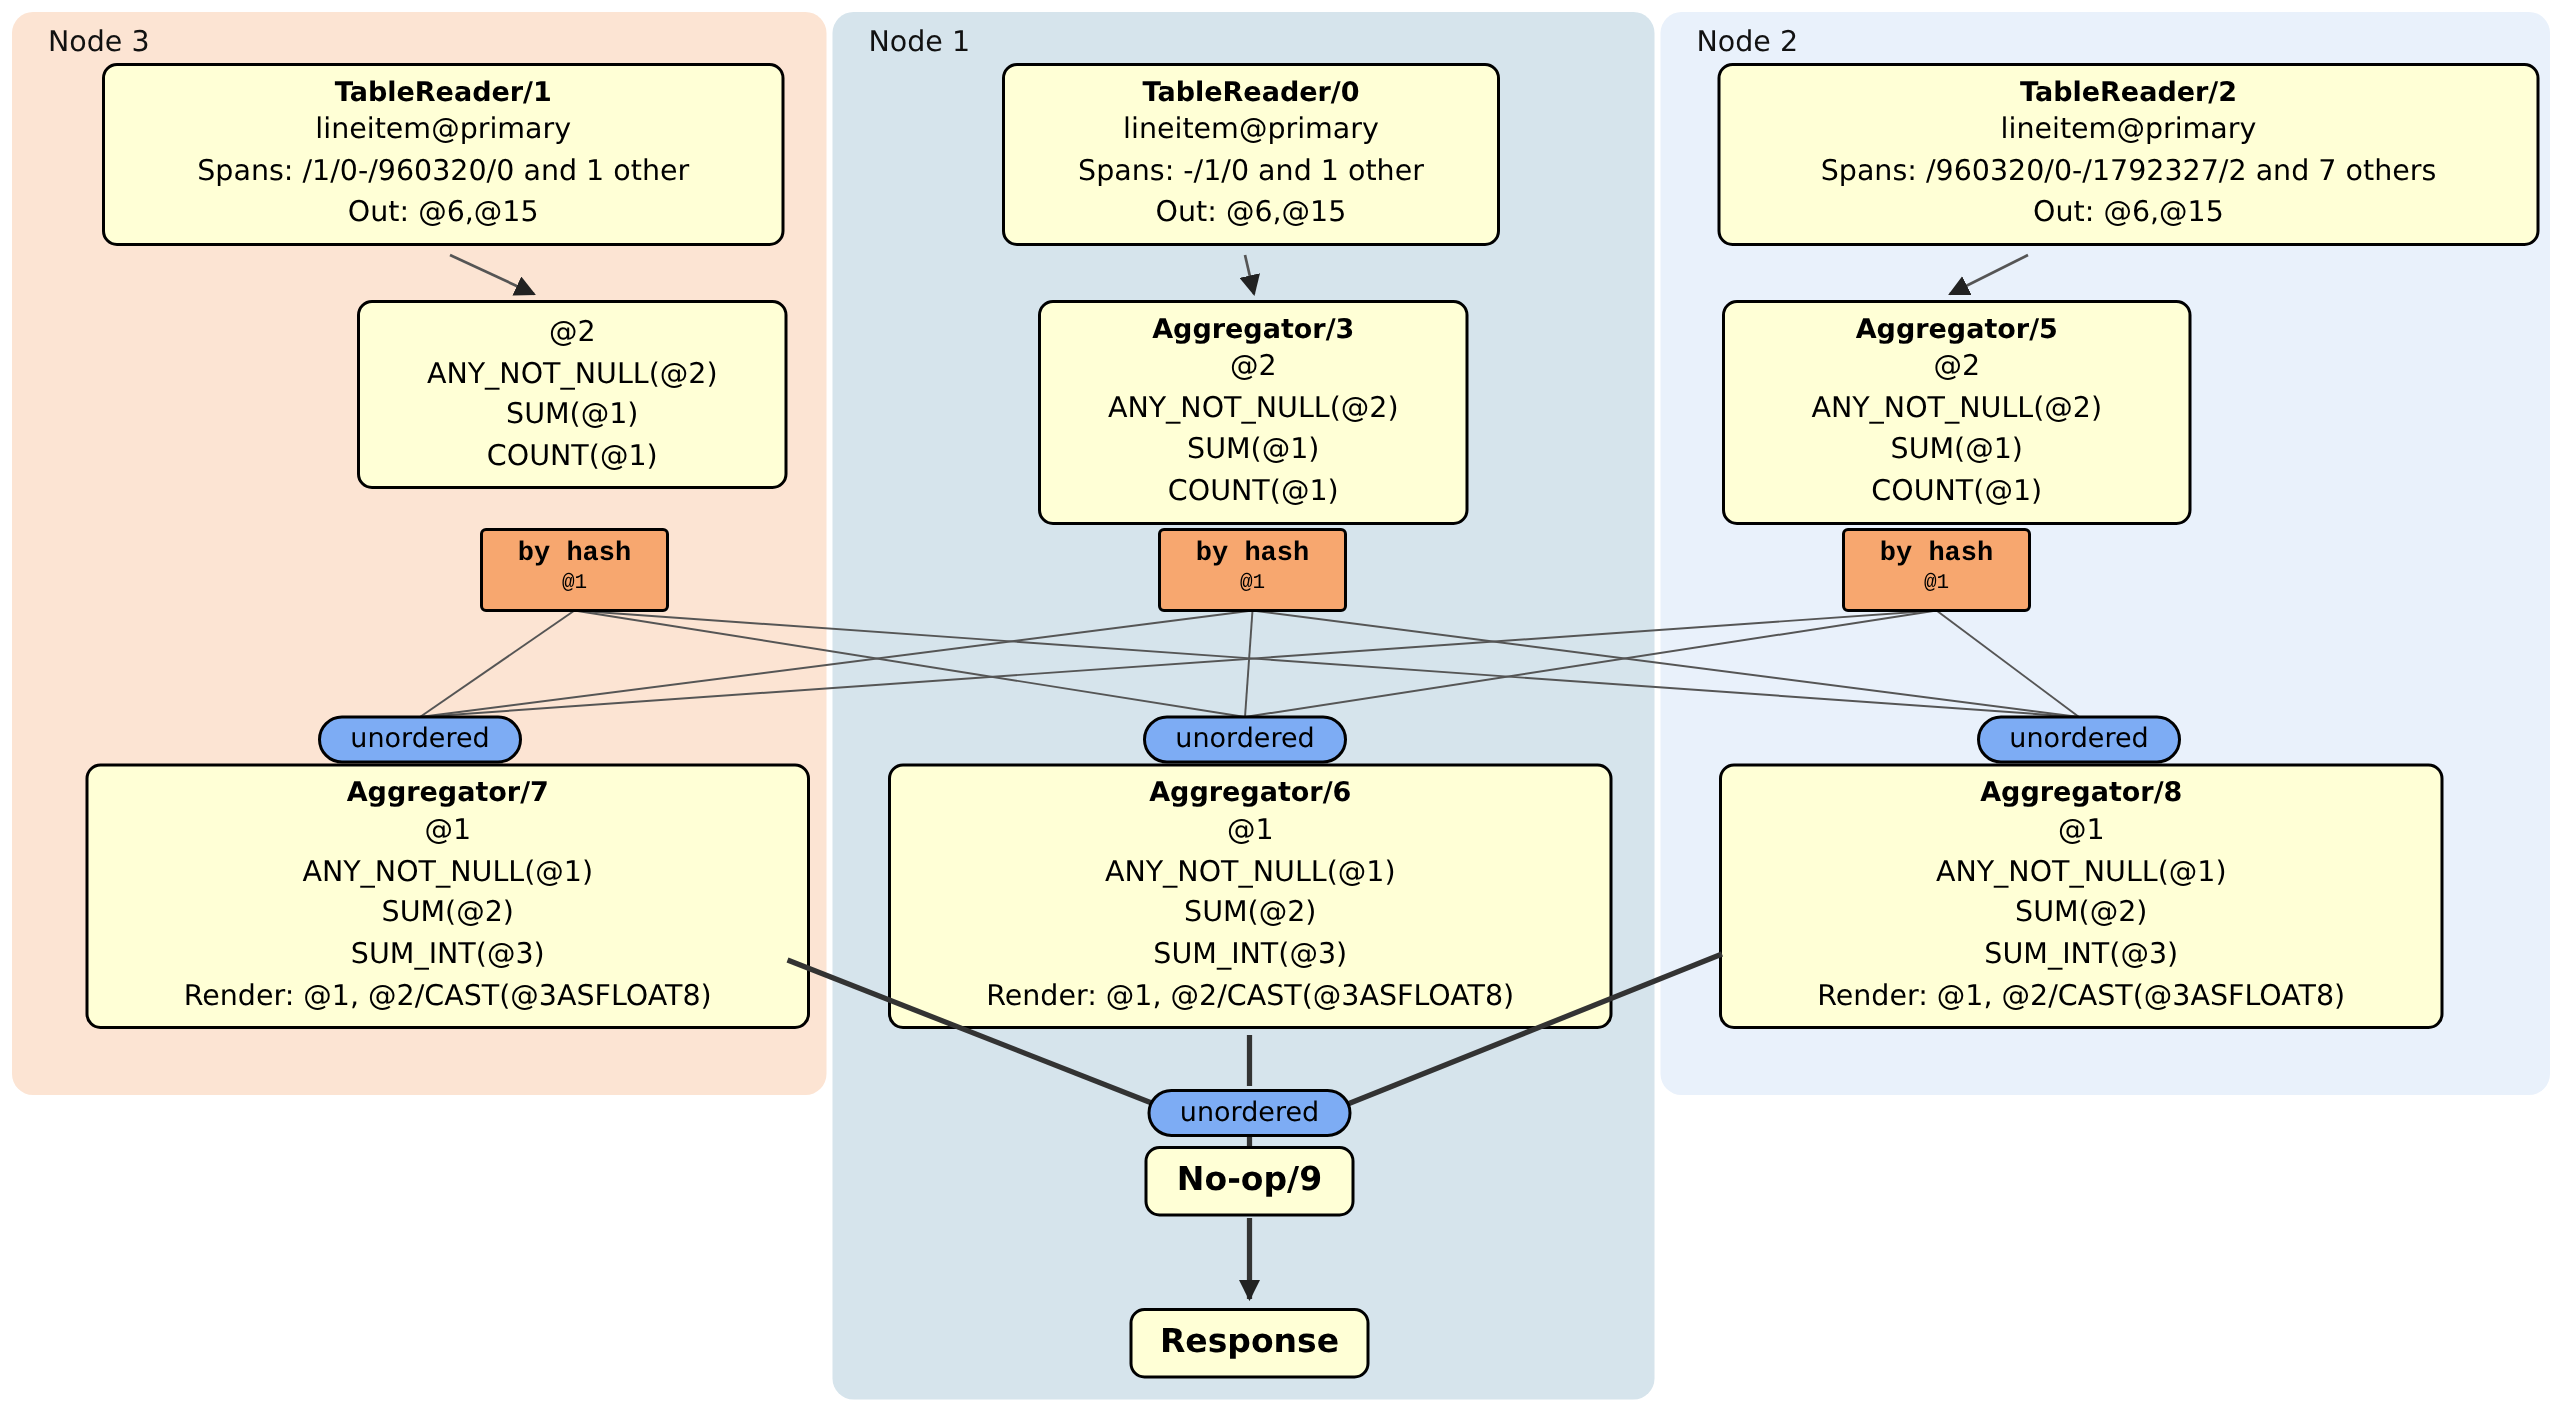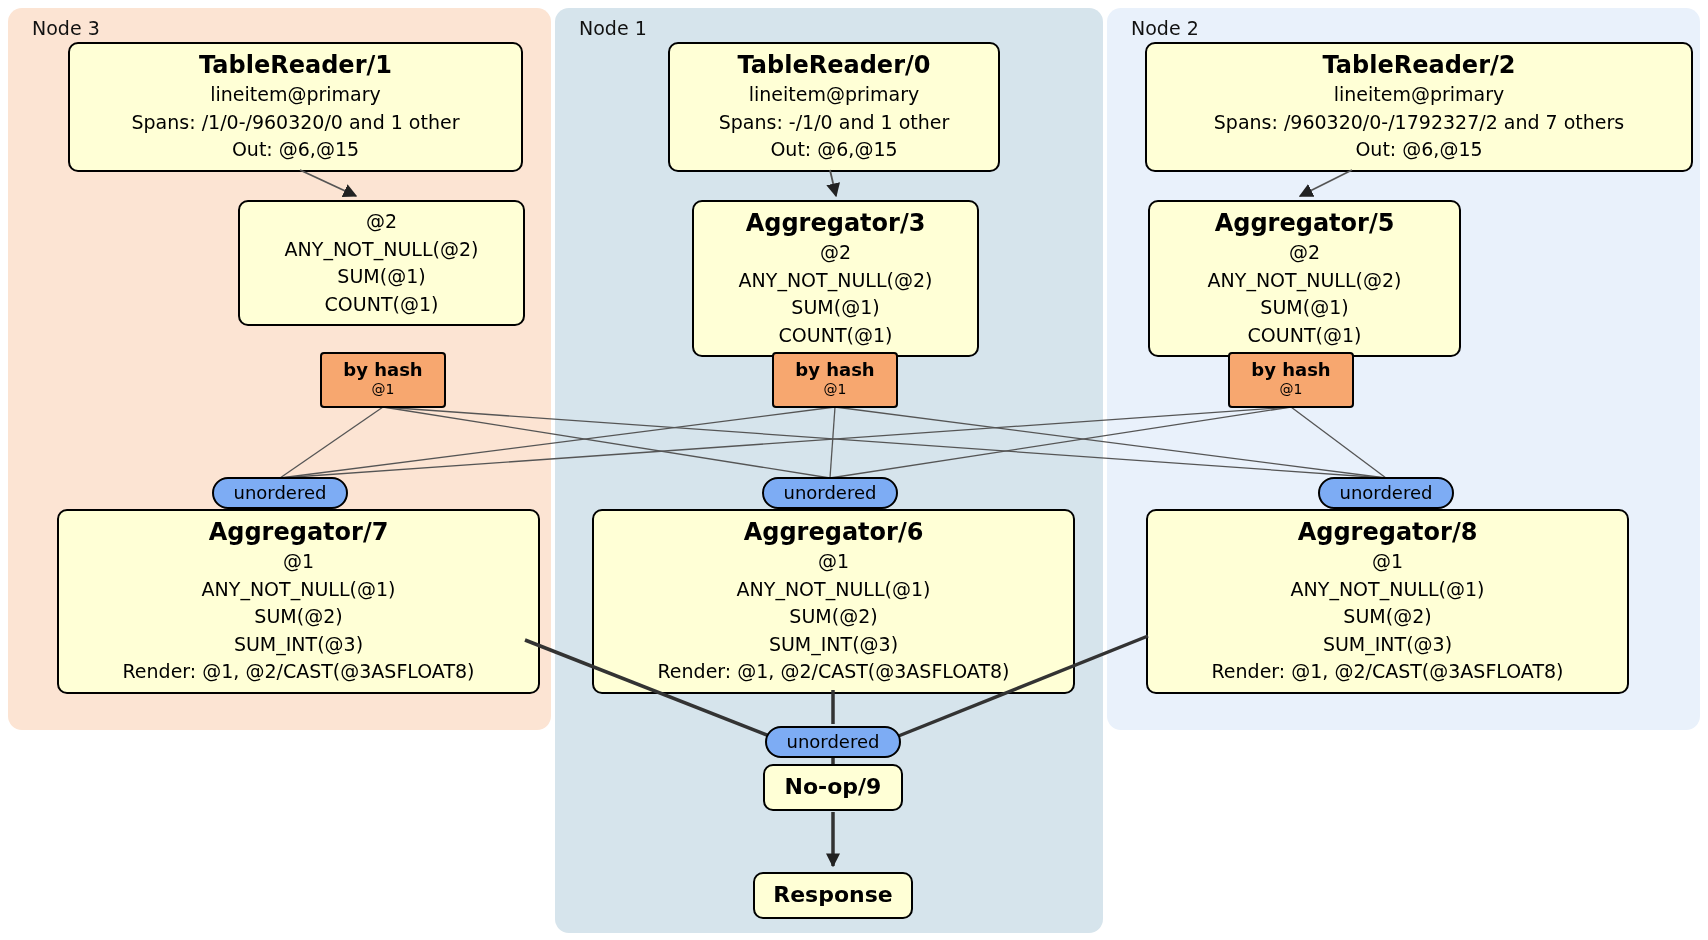--- a/index.html
+++ b/index.html
@@ -7,32 +7,32 @@
   .canvas { position: relative; width: 1708px; height: 940px; overflow: hidden; }
 
   .group { position: absolute; border-radius: 14px; }
   .group-node3 { background: var(--group-node3-bg, #fce4d3); left: 8px;    top: 8px; width: 543px; height: 722px; }
   .group-node1 { background: var(--group-node1-bg, #d6e4ec); left: 555px;  top: 8px; width: 548px; height: 925px; }
   .group-node2 { background: var(--group-node2-bg, #e9f1fb); left: 1107px; top: 8px; width: 593px; height: 722px; }
   .group-label { position: absolute; top: 9px; left: 12px; font-size: 19px; color: #111; margin-left: 12px; }
 
   .box { position: absolute; background: var(--box-bg, #ffffd6); border: 2px solid var(--box-border, #000);
          border-radius: 10px; text-align: center; padding: 6px 12px; box-sizing: border-box; z-index: 2; }
-  .box .title { font-weight: bold; font-size: 24px; line-height: 1.3; white-space: nowrap; }
+  .box .title { font-weight: bold; font-size: 18px; line-height: 1.3; white-space: nowrap; }
   .box .line  { font-size: 19px; line-height: 1.45; white-space: nowrap; }
   .box.compact { padding: 7px 16px; }
   .box.compact .title { font-size: 22px; }
 
   svg.edges { position: absolute; left: 0; top: 0; z-index: 3; pointer-events: none; }
   .edge-thin  { stroke: var(--edge-thin, #555); stroke-width: 1.3; fill: none; }
   .edge-arrow { stroke: var(--edge-thin, #444); stroke-width: 1.8; fill: none; }
   .edge-thick { stroke: var(--edge-thick, #333); stroke-width: 3.5; fill: none; }
 
   .pill { position: absolute; border: 2px solid #000; box-sizing: border-box; z-index: 4; text-align: center; }
-  .byhash { background: var(--byhash-bg, #f7a76f); border-radius: 4px; width: 126px; height: 56px; padding-top: 5px; }
+  .byhash { background: var(--byhash-bg, #f7a76f); border-radius: 4px; width: 126px; height: 56px; padding-top: 5px; font-family: Liberation Mono, monospace; }
   .byhash .pill-label  { font-weight: bold; font-size: 18px; line-height: 1.2; }
   .byhash .pill-detail { font-size: 14px; line-height: 1.2; }
   .unordered { background: var(--unordered-bg, #7dacf4); border-radius: 16px; width: 136px; height: 32px;
                font-weight: normal; font-size: 18px; line-height: 27px; }
 </style>
 </head>
 <body>
 
 <div class="canvas">
 

